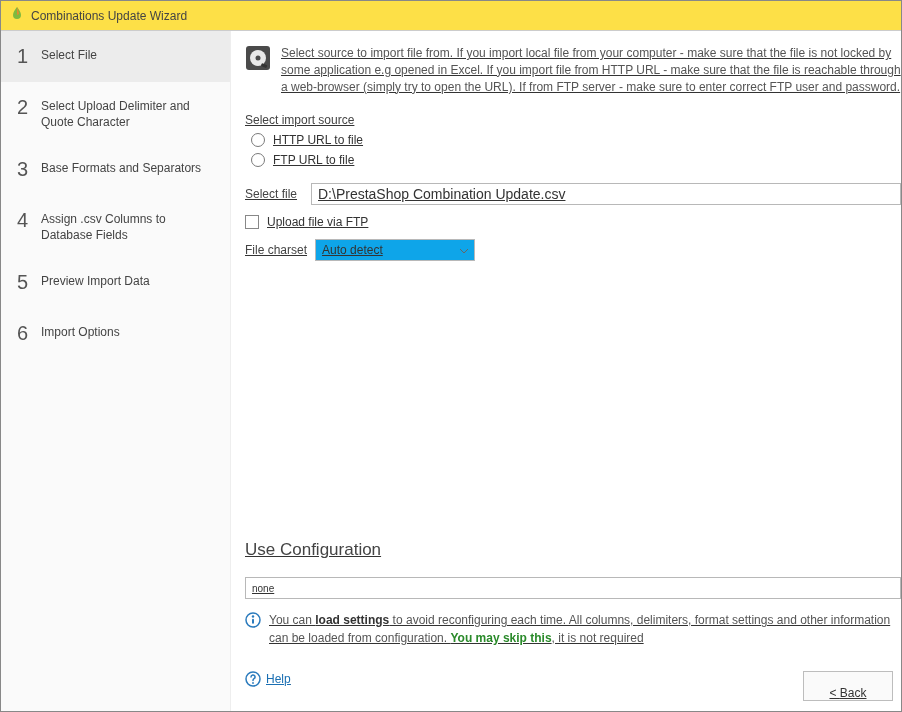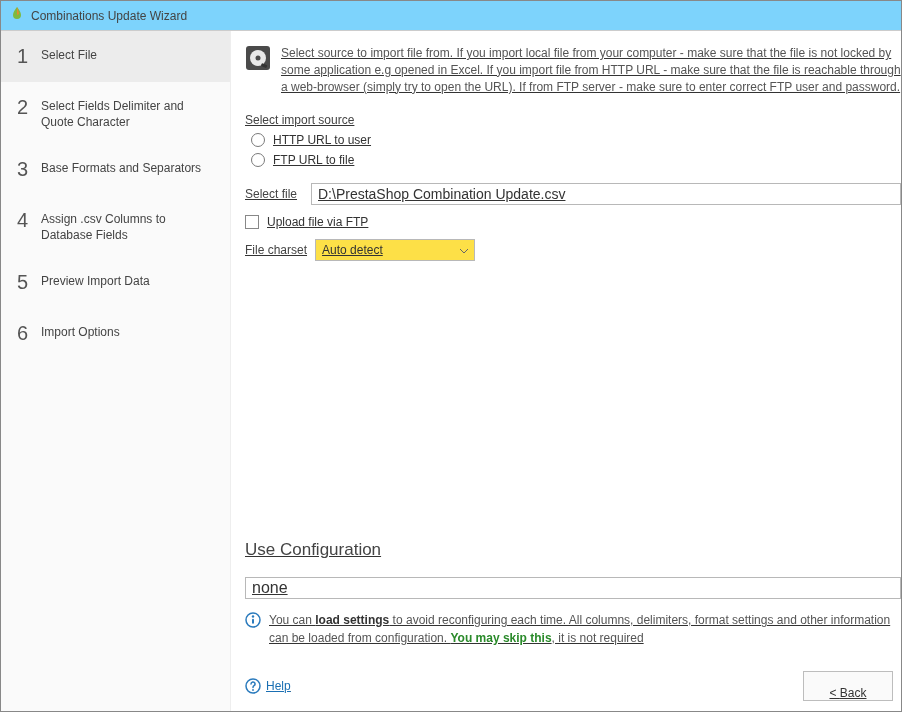--- a/index.html
+++ b/index.html
@@ -19,21 +19,21 @@
   background: #fff;
   display: flex;
   flex-direction: column;
 }
 .titlebar {
   height: 30px;
   border-bottom: 1px solid #ccc;
   display: flex;
   align-items: center;
   padding: 0 8px;
-  background: #7dd3fc;
+  background: #fde047;
 }
 .titlebar .app-icon { margin-right: 6px; }
 .titlebar .title { font-size: 12px; color: #444; }
 .body {
   flex: 1;
   display: flex;
   overflow: hidden;
 }
 .sidebar {
   width: 230px;
@@ -151,60 +151,60 @@
 .dropdown {
   width: 160px;
   height: 22px;
   border: 1px solid #b8b8b8;
   display: flex;
   align-items: center;
   padding: 0 6px;
   font-size: 12px;
   color: #333;
   position: relative;
-  background: #fde047;
+  background: #0ea5e9;
   cursor: pointer;
 }
 .dropdown .dd-arrow {
   position: absolute;
   right: 6px;
   top: 50%;
   transform: translateY(-50%);
 }
 .section-title {
   font-size: 17px;
   font-weight: 400;
   color: #444;
   margin-top: auto;
   margin-bottom: 17px;
 }
 .config-input {
   width: 100%;
   border: 1px solid #b8b8b8;
   height: 22px;
   padding: 2px 6px;
-  font-size: 16px;
+  font-size: 10px;
   color: #333;
   font-family: inherit;
   margin-bottom: 12px;
 }
 .hint-row {
   display: flex;
   align-items: flex-start;
   font-size: 12px;
   color: #555;
   line-height: 1.5;
   margin-bottom: 24px;
 }
 .hint-row .info-icon { margin-right: 8px; flex-shrink:0; margin-top:1px; }
 .hint-row b { font-weight: 700; color: #333; }
 .hint-row .green { color: #2a8a2a; font-weight: 600; }
 .footer {
   display: flex;
-  align-items: center;
+  align-items: flex-start;
   padding-right: 8px;
 }
 .help-link {
   display: flex;
   align-items: center;
   color: #1a6fb3;
   font-size: 12px;
   cursor: pointer;
 }
 .help-link svg { margin-right: 5px; }
@@ -238,21 +238,21 @@
 
   <div class="body">
 
     <div class="sidebar">
       <div class="step active">
         <div class="num">1</div>
         <div class="label">Select File</div>
       </div>
       <div class="step">
         <div class="num">2</div>
-        <div class="label">Select Fields Delimiter and Quote Character</div>
+        <div class="label">Select Upload Delimiter and Quote Character</div>
       </div>
       <div class="step">
         <div class="num">3</div>
         <div class="label">Base Formats and Separators</div>
       </div>
       <div class="step">
         <div class="num">4</div>
         <div class="label">Assign .csv Columns to Database Fields</div>
       </div>
       <div class="step">
@@ -277,21 +277,21 @@
           </svg>
         </span>
         <div class="info-text">Select source to import file from. If you import local file from your computer - make sure that the file is not locked by some application e.g opened in Excel. If you import file from HTTP URL - make sure that the file is reachable through a web-browser (simply try to open the URL). If from FTP server - make sure to enter correct FTP user and password.</div>
       </div>
 
       <div class="field-block">
         <div class="field-label">Select import source</div>
         <div class="radio-group">
           <div class="radio-row">
             <span class="radio"></span>
-            <span class="rlabel">HTTP URL to user</span>
+            <span class="rlabel">HTTP URL to file</span>
           </div>
           <div class="radio-row">
             <span class="radio"></span>
             <span class="rlabel">FTP URL to file</span>
           </div>
         </div>
       </div>
 
       <div class="form-row">
         <span class="flabel">Select file</span>

